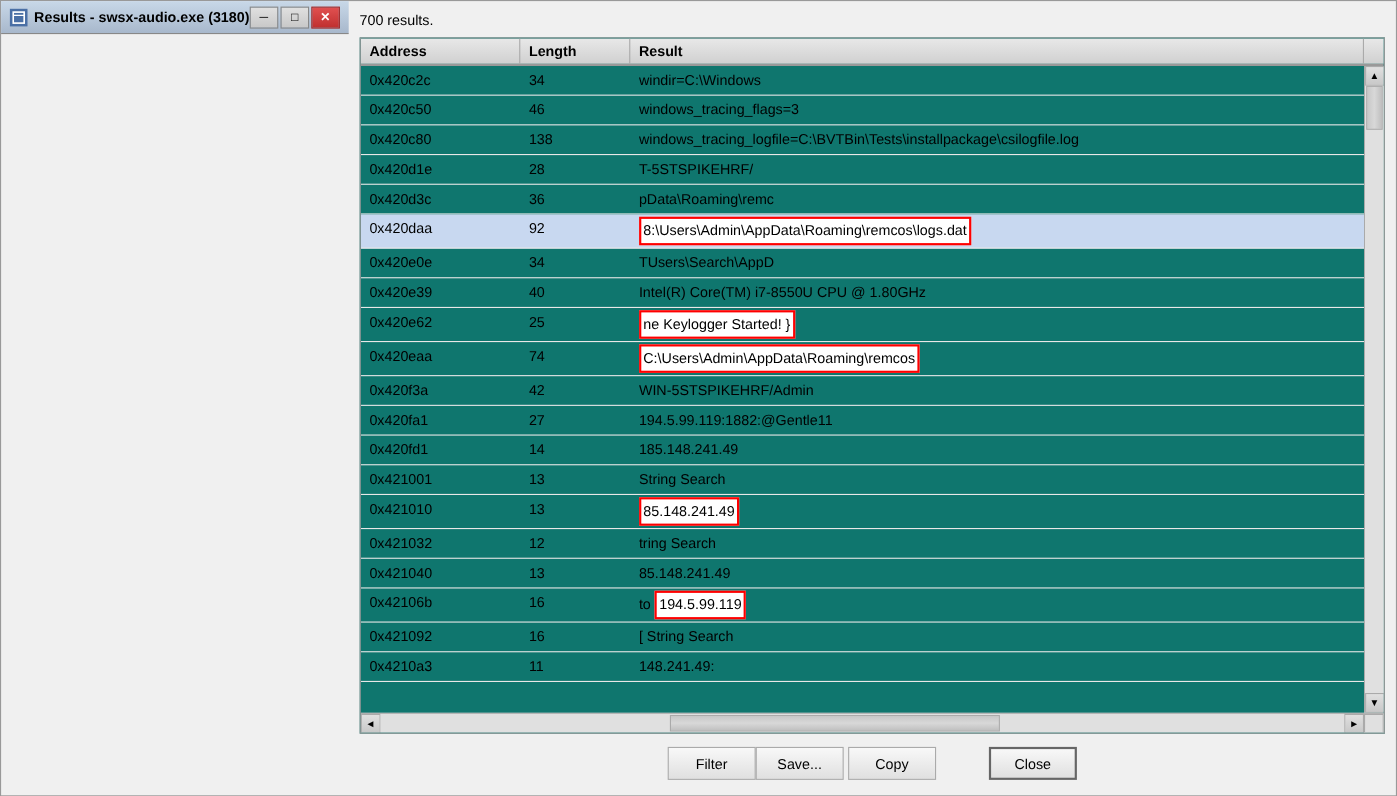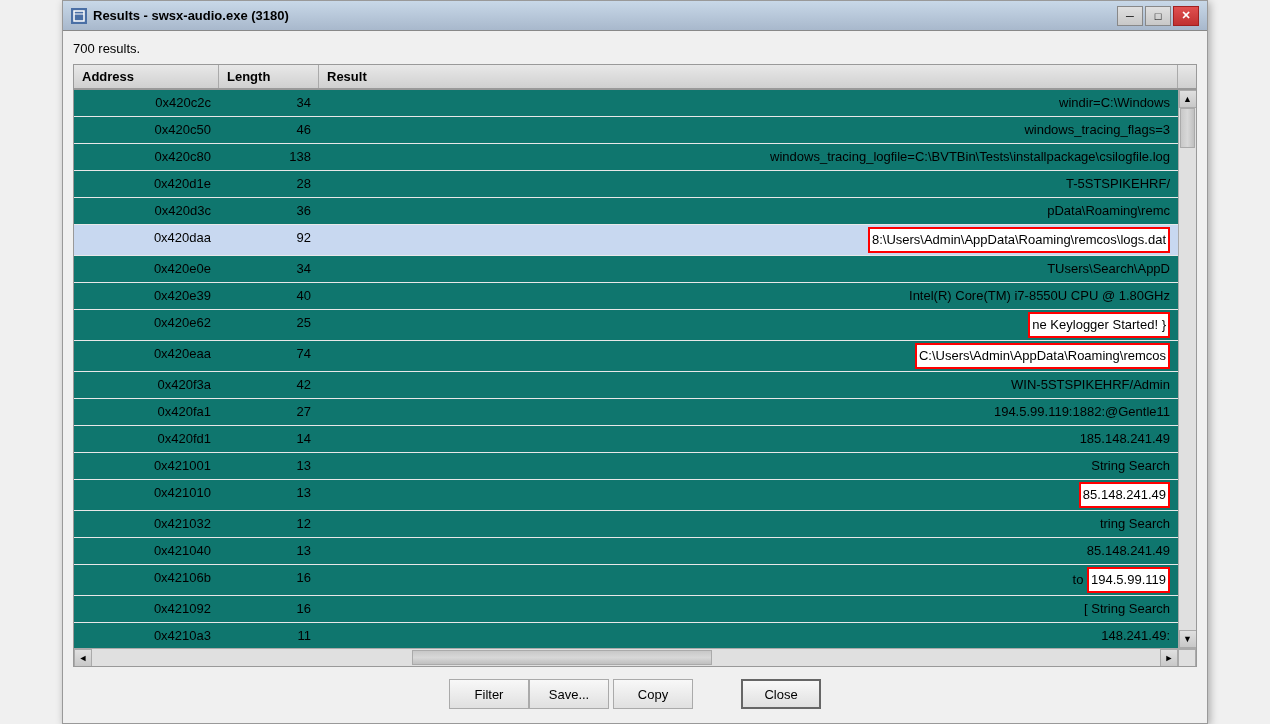--- a/index.html
+++ b/index.html
@@ -8,26 +8,26 @@
       font-size: 13px;
       background: #f0f0f0;
       display: flex;
       align-items: center;
       justify-content: center;
       width: 1270px;
       height: 724px;
       overflow: hidden;
     }
     .window {
-      width: 1146px;
+      width: 1270px;
       height: 724px;
       background: #f0f0f0;
       border: 1px solid #999;
       display: flex;
-      flex-direction: column;
+      flex-direction: row;
       box-shadow: 2px 2px 8px rgba(0,0,0,0.3);
     }
     .title-bar {
       background: linear-gradient(to bottom, #c8d8e8, #a8b8cc);
       height: 30px;
       display: flex;
       align-items: center;
       padding: 0 8px;
       border-bottom: 1px solid #888;
       flex-shrink: 0;
@@ -109,21 +109,20 @@
     .th:last-child { border-right: none; }
     .table-scroll-wrapper {
       flex: 1;
       overflow: hidden;
       display: flex;
     }
     .table-rows {
       flex: 1;
       overflow-y: auto;
       overflow-x: hidden;
-      text-align: right;
     }
     .table-row {
       display: grid;
       grid-template-columns: 145px 100px 1fr;
       border-bottom: 1px solid #e8e8e8;
       min-height: 22px;
     }
     .table-row.selected { background: #c8d8f0; }
     .td {
       padding: 2px 8px;

